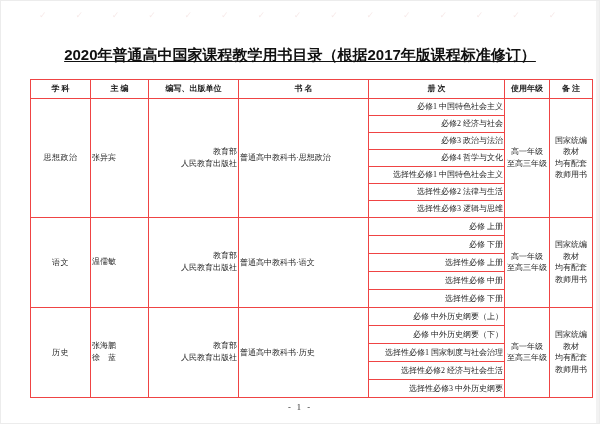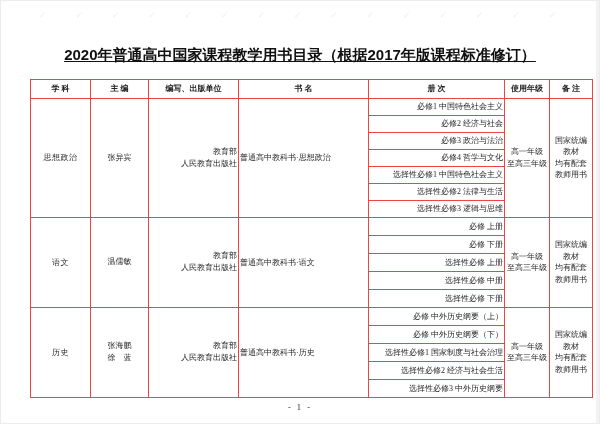--- a/index.html
+++ b/index.html
@@ -52,21 +52,21 @@
   table.catalog th{
     height:16px;
     font-weight:bold;
     text-align:center;
     color:#222;
   }
   tr.vr1{height:17px;}
   tr.vr2{height:18px;}
   tr.vr3{height:18px;}
   .c-subject{font-weight:normal;text-align:center;letter-spacing:0.5px;}
-  .c-editor{text-align:center;line-height:1.5;}
+  .c-editor{text-align:left;line-height:1.5;}
   .c-pub{text-align:right;padding:0 0 0 5px;line-height:1.5;}
   .c-book{text-align:left;padding:0 0 0 6px;}
   .c-vol{text-align:right;padding:0 0 0 6px;}
   .c-grade{text-align:center;line-height:1.45;margin-top:12px;}
   .c-note{text-align:center;line-height:1.45;}
   .footer{
     position:absolute;bottom:11px;left:0;right:0;
     text-align:center;
     font-size:8.5px;
     letter-spacing:2px;

